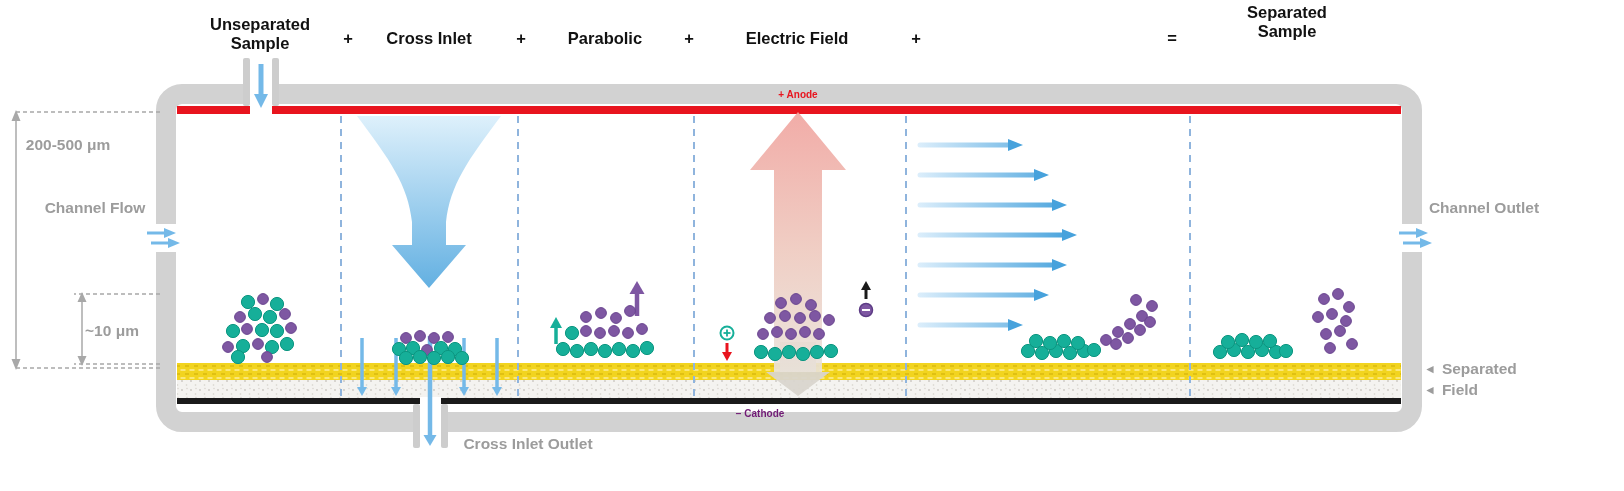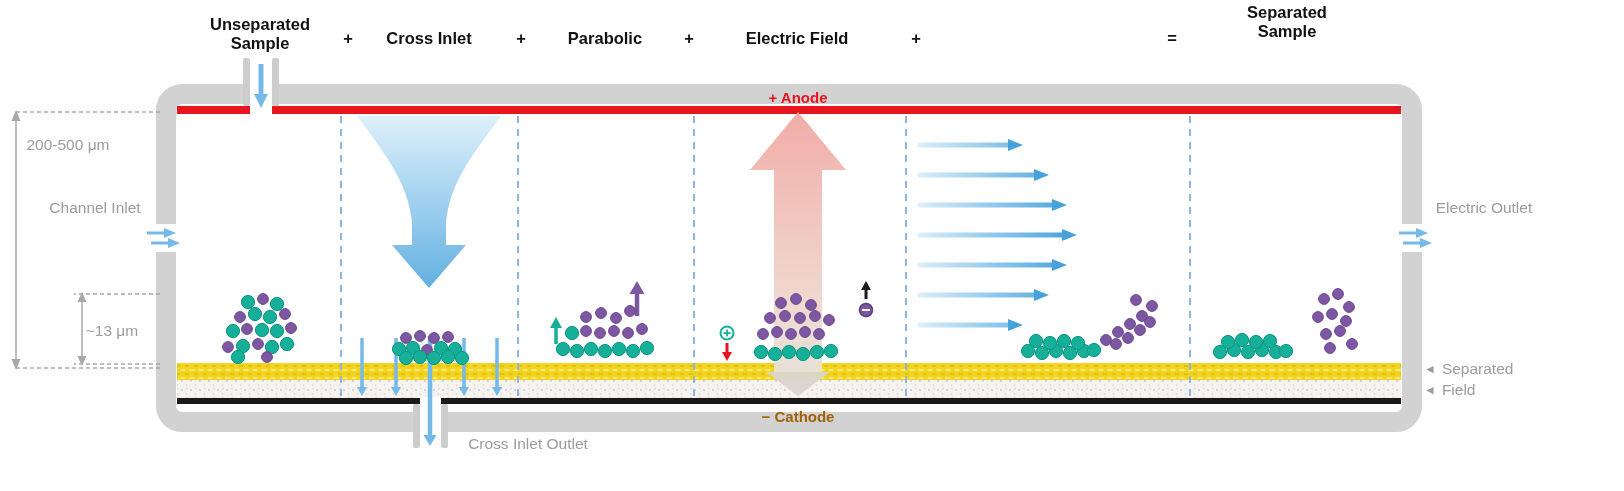--- a/index.html
+++ b/index.html
@@ -4,23 +4,23 @@
 <style>
   * { margin:0; padding:0; box-sizing:border-box; }
   body { font-family:"Liberation Sans", sans-serif; background:#ffffff; }
   .stage { position:relative; width:1624px; height:491px; background:#ffffff; overflow:hidden; }
   .abs { position:absolute; }
   .eq-term {
     font-weight:bold; font-size:16.5px; color:#111111; text-align:center;
     white-space:pre-line; line-height:1.18; transform:translateX(-50%);
   }
   .eq-op { font-weight:bold; font-size:16.5px; color:#111111; transform:translateX(-50%); }
-  .gray-label { color:#9c9c9c; font-size:15.5px; white-space:nowrap; }
+  .gray-label { color:#9c9c9c; font-size:15.5px; white-space:nowrap;font-weight:bold; }
   .center { transform:translateX(-50%); }
-  .electrode-label { font-weight:bold; font-size:15px; transform:translateX(-50%); white-space:nowrap; }
+  .electrode-label { font-weight:bold; font-size:10px; transform:translateX(-50%); white-space:nowrap; }
   .pointer-row { display:flex; align-items:center; gap:6px; }
   .pointer-icon { color:#9c9c9c; font-size:12px; line-height:1; }
 </style>
 </head>
 <body>
 
 <div class="stage">
 
   <svg id="diagram-svg" width="1624" height="491" viewBox="0 0 1624 491" class="abs" style="left:0;top:0">
     <defs>
@@ -295,26 +295,26 @@
   <div class="abs eq-op" style="left:521px;top:29px">+</div>
   <div class="abs eq-term" style="left:605px;top:29px">Parabolic</div>
   <div class="abs eq-op" style="left:689px;top:29px">+</div>
   <div class="abs eq-term" style="left:797px;top:29px">Electric Field</div>
   <div class="abs eq-op" style="left:916px;top:29px">+</div>
   <div class="abs eq-op" style="left:1172px;top:29px">=</div>
   <div class="abs eq-term" style="left:1287px;top:3px">Separated
 Sample</div>
 
   <div class="abs electrode-label" style="left:798px;top:89px;color:#e8141e">+ Anode</div>
-  <div class="abs electrode-label" style="left:798px;top:408px;color:#a16207">− Cathode</div>
+  <div class="abs electrode-label" style="left:760px;top:408px;color:#701a75">− Cathode</div>
 
   <div class="abs gray-label center" style="left:68px;top:136px">200-500 μm</div>
-  <div class="abs gray-label center" style="left:95px;top:199px">Channel Inlet</div>
-  <div class="abs gray-label center" style="left:112px;top:322px">~13 μm</div>
-  <div class="abs gray-label center" style="left:1484px;top:199px">Electric Outlet</div>
+  <div class="abs gray-label center" style="left:95px;top:199px">Channel Flow</div>
+  <div class="abs gray-label center" style="left:112px;top:322px">~10 μm</div>
+  <div class="abs gray-label center" style="left:1484px;top:199px">Channel Outlet</div>
   <div class="abs gray-label center" style="left:528px;top:435px">Cross Inlet Outlet</div>
 
   <div class="abs pointer-row" style="left:1424px;top:360px">
     <span class="pointer-icon">◄</span>
     <span class="gray-label">Separated</span>
   </div>
   <div class="abs pointer-row" style="left:1424px;top:381px">
     <span class="pointer-icon">◄</span>
     <span class="gray-label">Field</span>
   </div>

